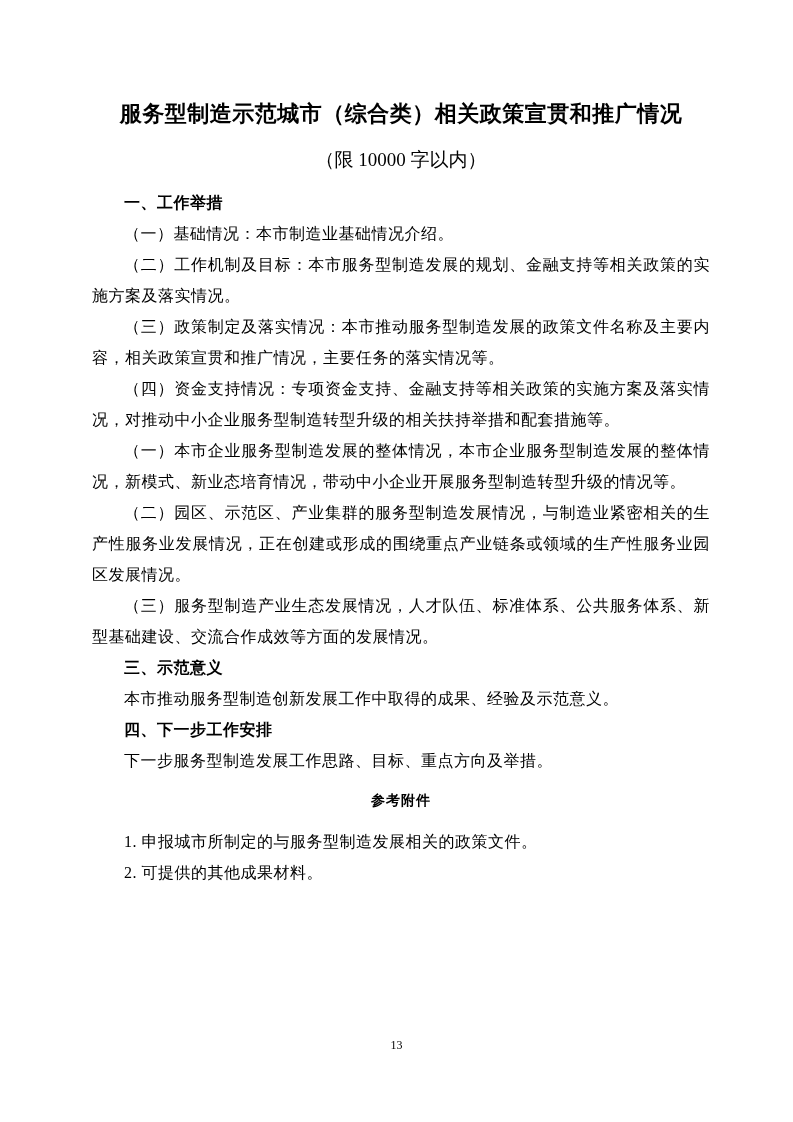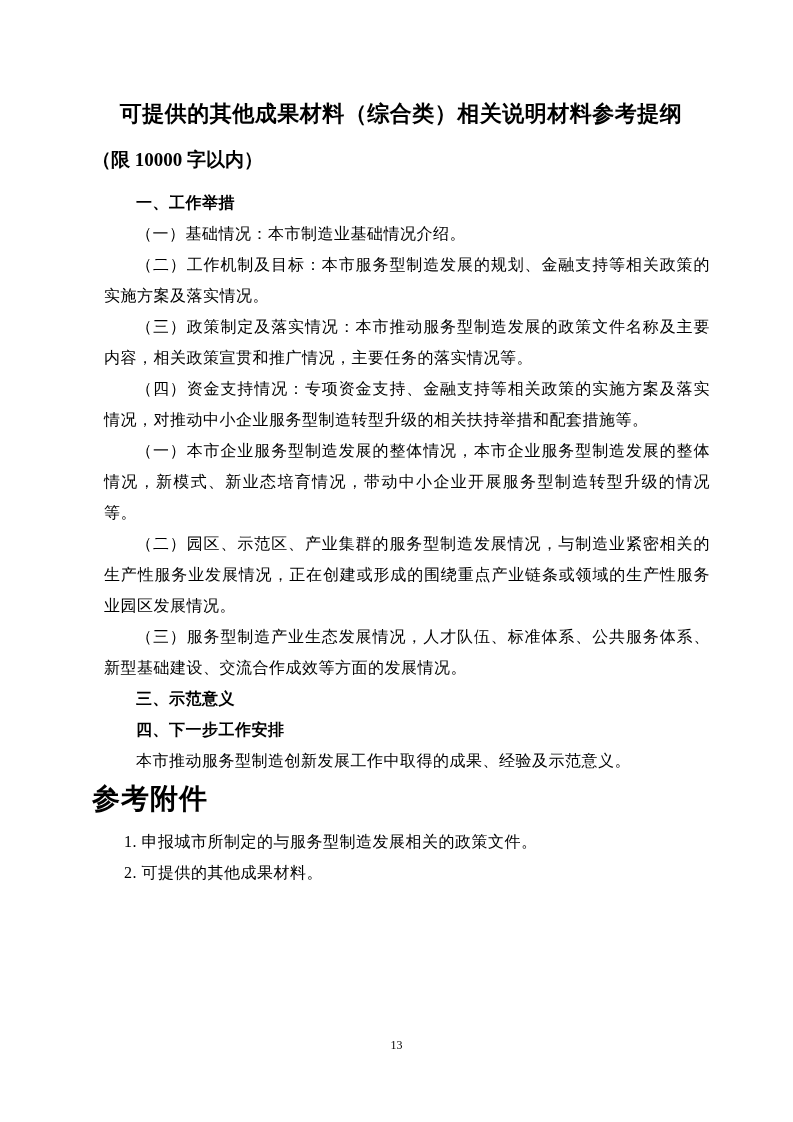--- a/index.html
+++ b/index.html
@@ -28,47 +28,46 @@
     font-weight: 700;
     font-size: 22px;
     line-height: 28px;
     text-align: center;
     letter-spacing: 0.5px;
   }
   .doc-subtitle {
     margin: 18px 0 0 0;
     font-size: 19px;
     line-height: 28px;
-    text-align: left;
-    font-weight: 700;
+    text-align: center;
+    font-weight: 400;
   }
   .doc-body {
     margin-top: 13px;
-    margin-left: 12px;
   }
   .block {
     margin: 0;
     font-size: 16px;
     line-height: 31px;
     text-indent: 32px;
     text-align: justify;
     letter-spacing: 0.5px;
   }
   .block.heading {
     font-family: "Liberation Sans", "DejaVu Sans", sans-serif;
     font-weight: 700;
     text-align: left;
   }
   .appendix-title {
     margin: 6px 0 0 0;
     font-family: Liberation Mono, monospace;
     font-weight: 700;
-    font-size: 28px;
+    font-size: 14px;
     line-height: 38px;
-    text-align: left;
+    text-align: center;
     letter-spacing: 1px;
   }
   .appendix-items {
     margin-top: 6px;
   }
   .page-number {
     position: absolute;
     top: 1036px;
     left: 0;
     width: 100%;
@@ -77,36 +76,37 @@
     line-height: 18px;
     font-family: "Liberation Serif", "DejaVu Serif", serif;
   }
 </style>
 </head>
 <body>
 
 <div class="page">
   <div class="content">
 
-    <h1 class="doc-title">可提供的其他成果材料（综合类）相关说明材料参考提纲</h1>
+    <h1 class="doc-title">服务型制造示范城市（综合类）相关政策宣贯和推广情况</h1>
 
     <div class="doc-subtitle">（限 10000 字以内）</div>
 
     <div class="doc-body">
       <p class="block heading">一、工作举措</p>
       <p class="block paragraph">（一）基础情况：本市制造业基础情况介绍。</p>
       <p class="block paragraph">（二）工作机制及目标：本市服务型制造发展的规划、金融支持等相关政策的实施方案及落实情况。</p>
       <p class="block paragraph">（三）政策制定及落实情况：本市推动服务型制造发展的政策文件名称及主要内容，相关政策宣贯和推广情况，主要任务的落实情况等。</p>
       <p class="block paragraph">（四）资金支持情况：专项资金支持、金融支持等相关政策的实施方案及落实情况，对推动中小企业服务型制造转型升级的相关扶持举措和配套措施等。</p>
       <p class="block paragraph">（一）本市企业服务型制造发展的整体情况，本市企业服务型制造发展的整体情况，新模式、新业态培育情况，带动中小企业开展服务型制造转型升级的情况等。</p>
       <p class="block paragraph">（二）园区、示范区、产业集群的服务型制造发展情况，与制造业紧密相关的生产性服务业发展情况，正在创建或形成的围绕重点产业链条或领域的生产性服务业园区发展情况。</p>
       <p class="block paragraph">（三）服务型制造产业生态发展情况，人才队伍、标准体系、公共服务体系、新型基础建设、交流合作成效等方面的发展情况。</p>
       <p class="block heading">三、示范意义</p>
+      <p class="block paragraph">本市推动服务型制造创新发展工作中取得的成果、经验及示范意义。</p>
       <p class="block heading">四、下一步工作安排</p>
-      <p class="block paragraph">本市推动服务型制造创新发展工作中取得的成果、经验及示范意义。</p>
+      <p class="block paragraph">下一步服务型制造发展工作思路、目标、重点方向及举措。</p>
     </div>
 
     <h2 class="appendix-title">参考附件</h2>
 
     <div class="appendix-items">
       <p class="block paragraph">1. 申报城市所制定的与服务型制造发展相关的政策文件。</p>
       <p class="block paragraph">2. 可提供的其他成果材料。</p>
     </div>
   </div>
 

